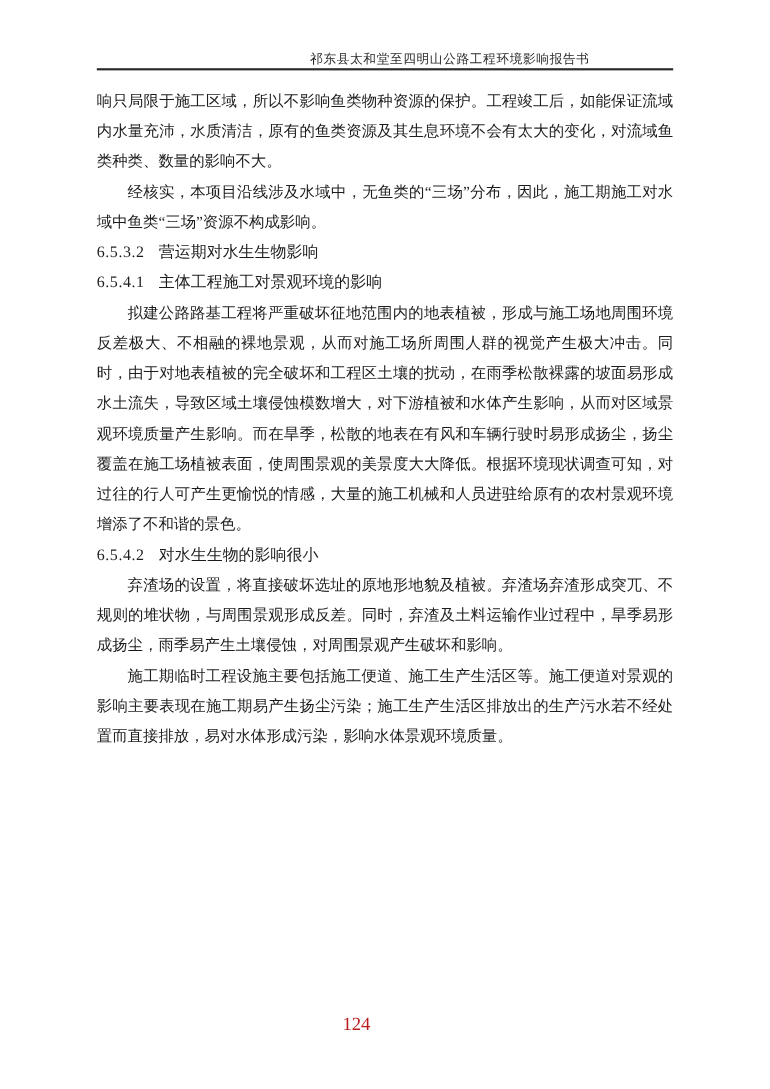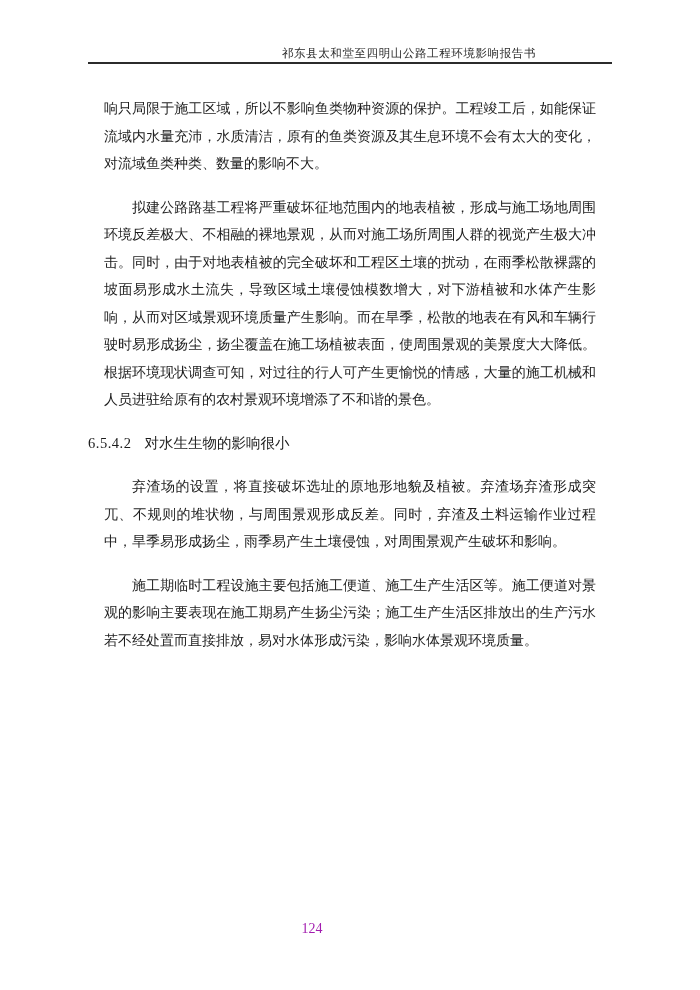--- a/index.html
+++ b/index.html
@@ -37,21 +37,21 @@
     position: absolute;
     top: 79px;
     left: 88px;
     width: 524px;
     font-size: 14px;
     line-height: 27.5px;
     text-align: justify;
     text-justify: inter-ideograph;
   }
   .para {
-    margin: 16px;
+    margin: 0;
     text-indent: 0;
   }
   .para.indent {
     text-indent: 2em;
   }
   .heading {
     margin: 0;
     font-size: 14.5px;
     font-weight: normal;
     line-height: 27.5px;
@@ -59,44 +59,51 @@
     white-space: nowrap;
   }
   .heading .hnum {
     display: inline-block;
     margin-right: 0.9em;
     letter-spacing: 0.5px;
   }
   .page-number {
     position: absolute;
     top: 921px;
-    left: 0;
+    left: 12px;
     width: 100%;
     text-align: center;
-    font-size: 14px;
-    color: #a21caf;
+    font-size: 17px;
+    color: #b91c1c;
   }
 </style>
 </head>
 <body>
 
 <div class="page">
 
   <div class="header-title">祁东县太和堂至四明山公路工程环境影响报告书</div>
 
   <div class="header-rule"></div>
 
   <div class="main">
 
     <p class="para">响只局限于施工区域，所以不影响鱼类物种资源的保护。工程竣工后，如能保证流域内水量充沛，水质清洁，原有的鱼类资源及其生息环境不会有太大的变化，对流域鱼类种类、数量的影响不大。</p>
 
+    <p class="para indent">经核实，本项目沿线涉及水域中，无鱼类的“三场”分布，因此，施工期施工对水域中鱼类“三场”资源不构成影响。</p>
+
+    <div class="heading">
+      <span class="hnum">6.5.3.2</span><span class="htitle">营运期对水生生物影响</span>
+    </div>
 
 
 
-
+    <div class="heading">
+      <span class="hnum">6.5.4.1</span><span class="htitle">主体工程施工对景观环境的影响</span>
+    </div>
 
     <p class="para indent">拟建公路路基工程将严重破坏征地范围内的地表植被，形成与施工场地周围环境反差极大、不相融的裸地景观，从而对施工场所周围人群的视觉产生极大冲击。同时，由于对地表植被的完全破坏和工程区土壤的扰动，在雨季松散裸露的坡面易形成水土流失，导致区域土壤侵蚀模数增大，对下游植被和水体产生影响，从而对区域景观环境质量产生影响。而在旱季，松散的地表在有风和车辆行驶时易形成扬尘，扬尘覆盖在施工场植被表面，使周围景观的美景度大大降低。根据环境现状调查可知，对过往的行人可产生更愉悦的情感，大量的施工机械和人员进驻给原有的农村景观环境增添了不和谐的景色。</p>
 
 
     <div class="heading">
       <span class="hnum">6.5.4.2</span><span class="htitle">对水生生物的影响很小</span>
     </div>
 
     <p class="para indent">弃渣场的设置，将直接破坏选址的原地形地貌及植被。弃渣场弃渣形成突兀、不规则的堆状物，与周围景观形成反差。同时，弃渣及土料运输作业过程中，旱季易形成扬尘，雨季易产生土壤侵蚀，对周围景观产生破坏和影响。</p>
 

